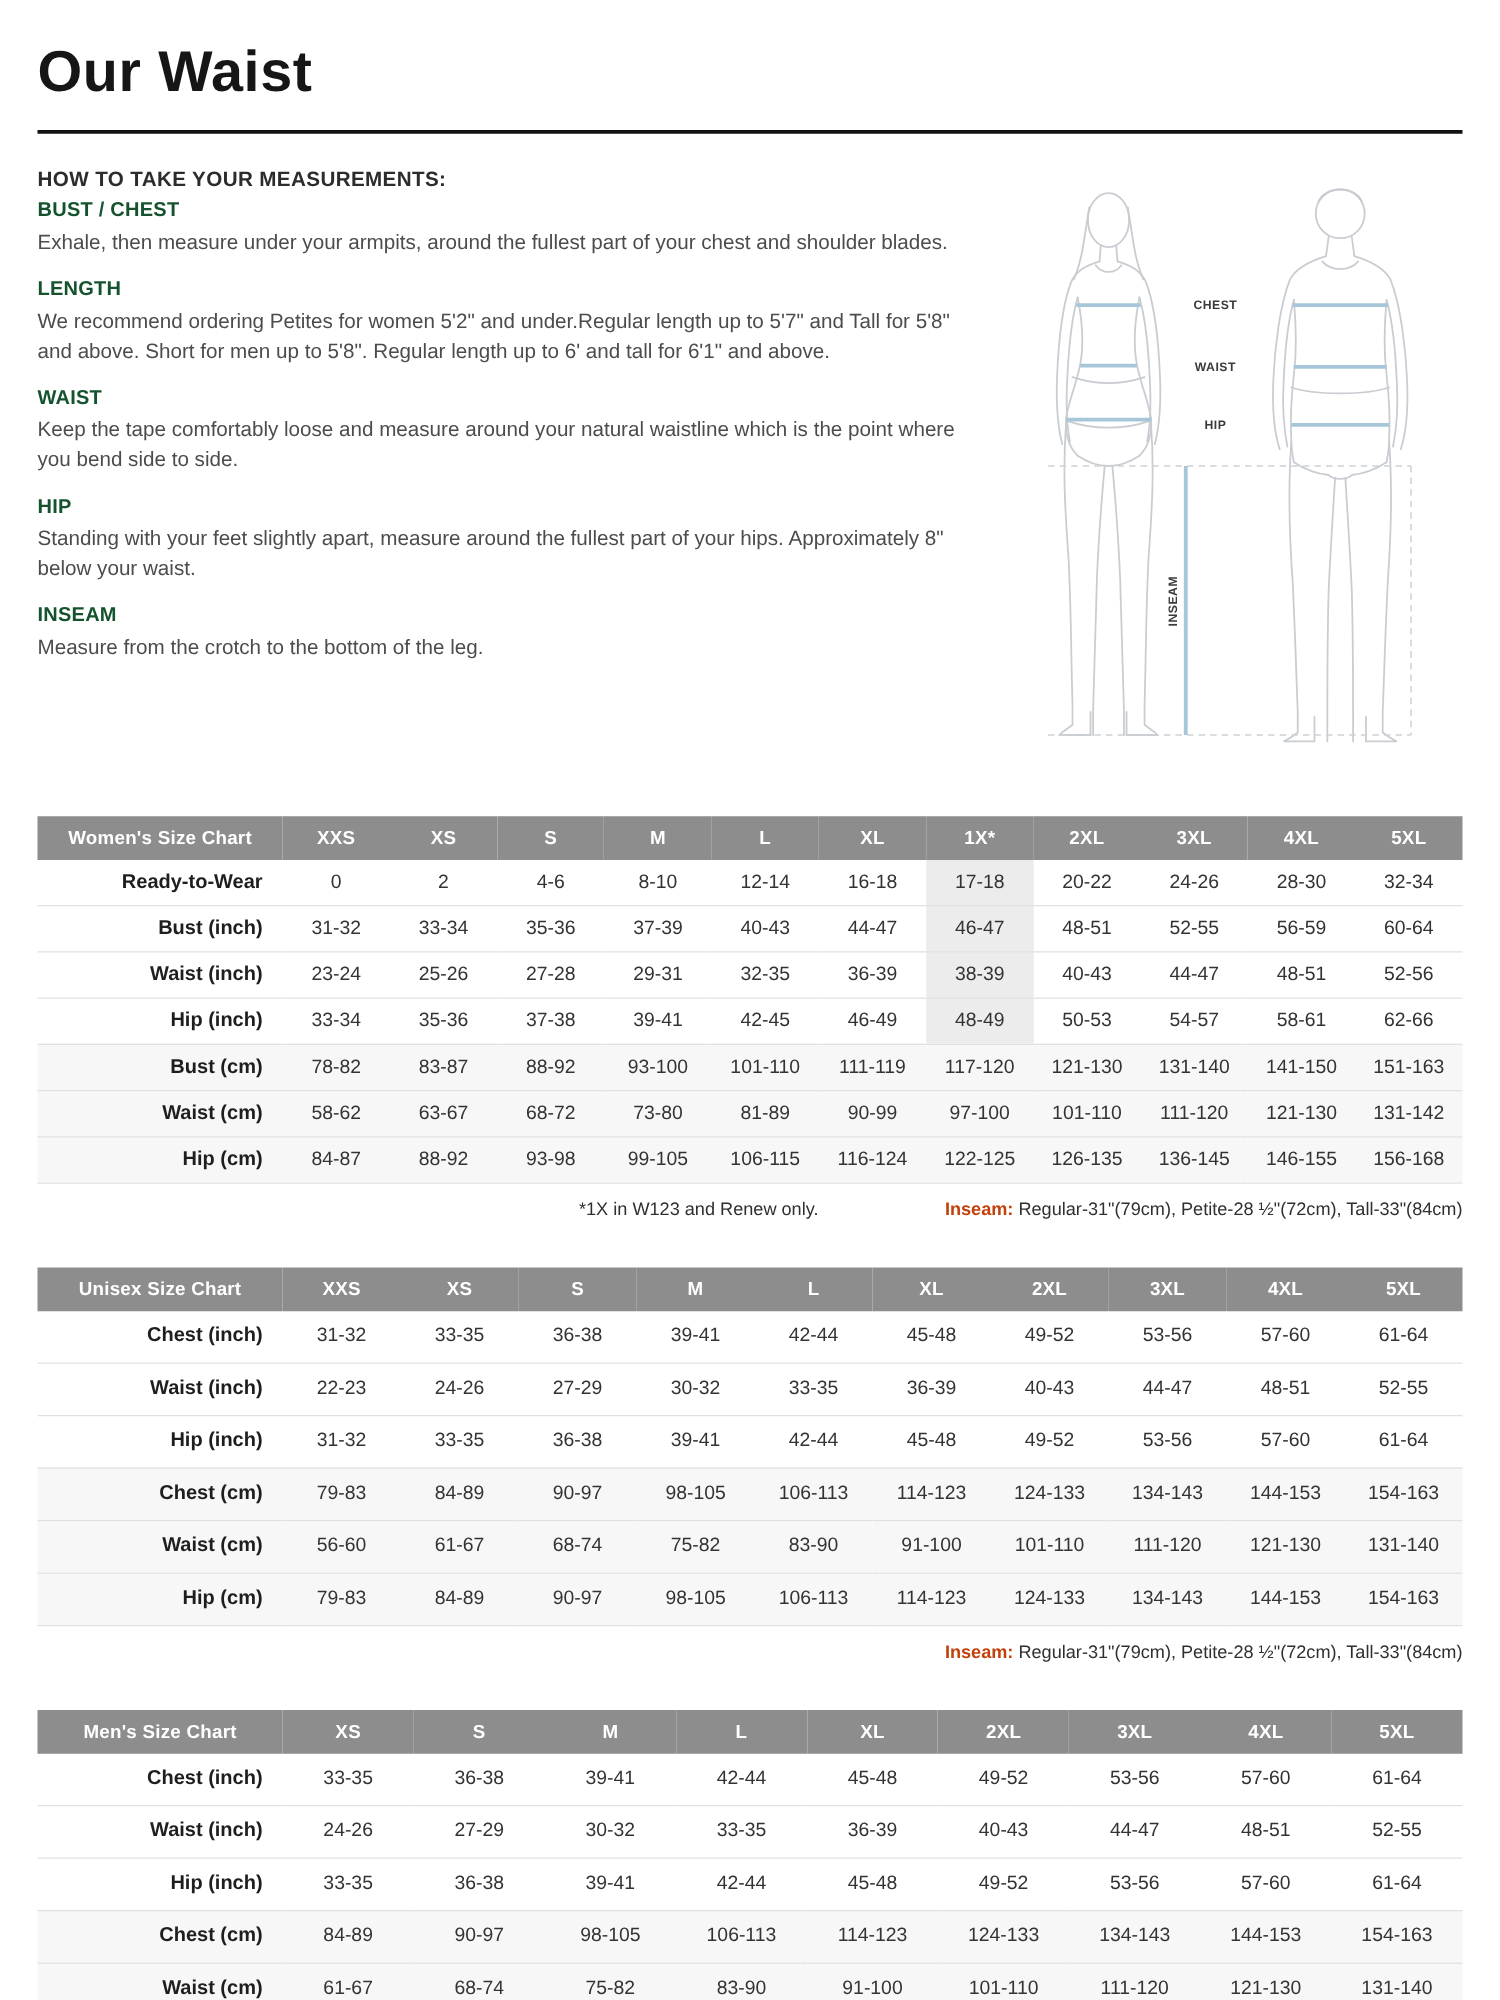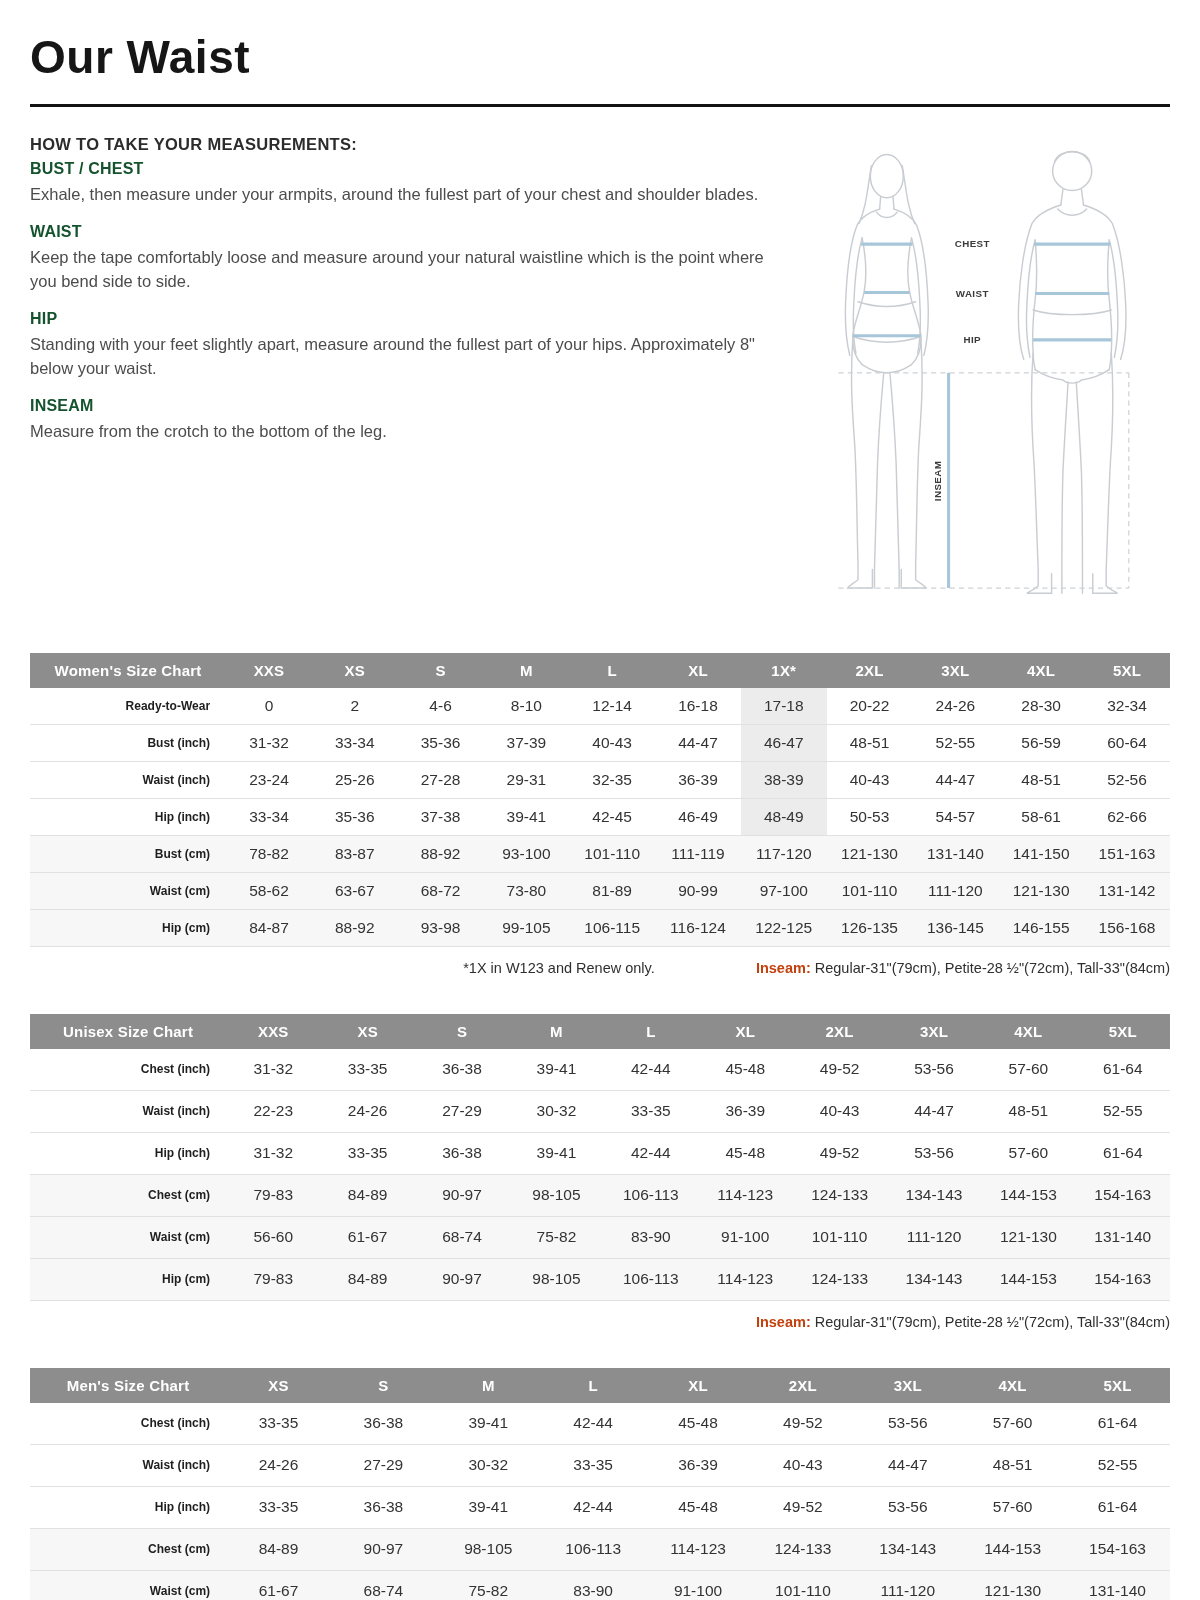--- a/index.html
+++ b/index.html
@@ -38,21 +38,21 @@
     margin-top: 38px;
   }
   table.size-table.first { margin-top: 42px; }
   .size-table thead th {
     background: #8d8d8d; color: #fff; font-size: 15px; font-weight: 700;
     padding: 9px 0; text-align: center; letter-spacing: .2px;
   }
   .size-table thead th:first-child { width: 17.2%; }
   .size-table tbody th {
     text-align: right; padding: 9px 16px 9px 4px;
-    font-size: 12px; font-weight: 700; color: #1e1e1e;
+    font-size: 16px; font-weight: 700; color: #1e1e1e;
     border-bottom: 1px solid #e1e1e1;
     margin-top: 21px;
   }
   .size-table tbody td {
     text-align: center; font-size: 15.5px; color: #333;
     border-bottom: 1px solid #e1e1e1; padding: 9px 2px;
   }
   .size-table.roomy tbody th, .size-table.roomy tbody td { padding-top: 11.5px; padding-bottom: 11.5px; }
   .size-table tbody tr.shaded th, .size-table tbody tr.shaded td { background: #f7f7f7; }
   .size-table tbody td.hl { background: #ececec; }
@@ -75,20 +75,22 @@
 
   <div class="top-area">
     <div class="instructions">
       <h2>HOW TO TAKE YOUR MEASUREMENTS:</h2>
 
       <div class="instr-section">
         <h3>BUST / CHEST</h3>
         <p>Exhale, then measure under your armpits, around the fullest part of your chest and shoulder blades.</p>
       </div>
       <div class="instr-section">
+        <h3>LENGTH</h3>
+        <p>We recommend ordering Petites for women 5'2" and under.Regular length up to 5'7" and Tall for 5'8" and above. Short for men up to 5'8". Regular length up to 6' and tall for 6'1" and above.</p>
       </div>
       <div class="instr-section">
         <h3>WAIST</h3>
         <p>Keep the tape comfortably loose and measure around your natural waistline which is the point where you bend side to side.</p>
       </div>
       <div class="instr-section">
         <h3>HIP</h3>
         <p>Standing with your feet slightly apart, measure around the fullest part of your hips. Approximately 8" below your waist.</p>
       </div>
       <div class="instr-section">

